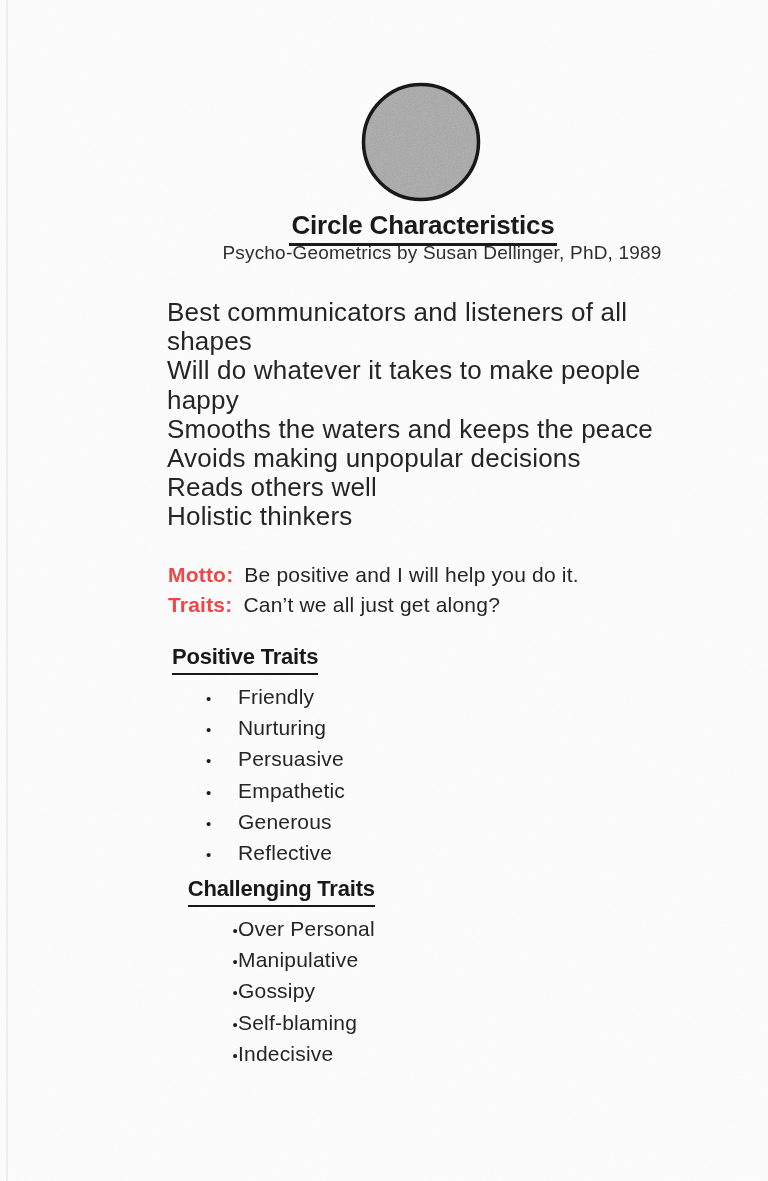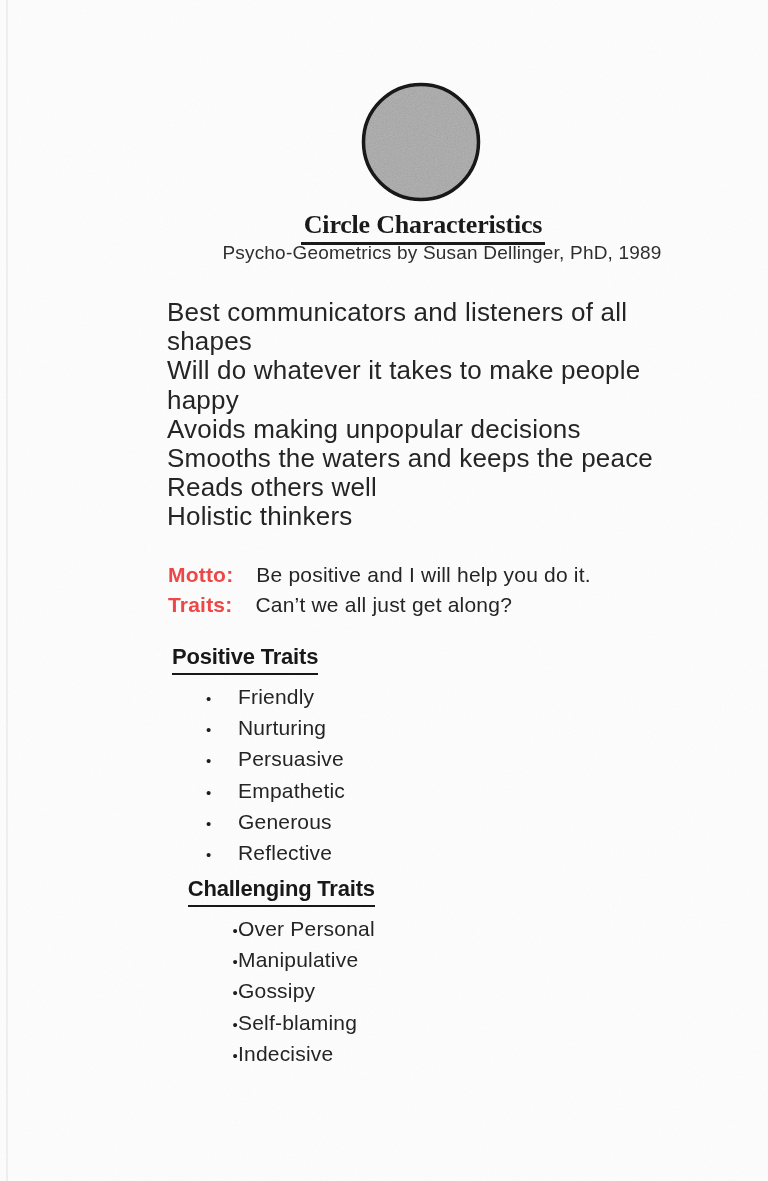--- a/index.html
+++ b/index.html
@@ -38,21 +38,20 @@
   .title {
     display: inline-block;
     position: relative;
     left: 39px;
     font-size: 26px;
     font-weight: 700;
     letter-spacing: -0.2px;
     color: #161616;
     border-bottom: 3px solid #161616;
     padding: 0 3px 2px 3px;
-    font-family: Liberation Serif, serif;
   }
   .subtitle-row {
     position: absolute;
     top: 242px; left: 0;
     width: 768px;
     text-align: center;
   }
   .subtitle {
     display: inline-block;
     position: relative;
@@ -70,21 +69,21 @@
     letter-spacing: 0.2px;
   }
   .motto-block {
     position: absolute;
     left: 168px; top: 560px;
     font-size: 21px;
     line-height: 29.5px;
     letter-spacing: 0.2px;
   }
   .mlabel { font-weight: 700; color: #ef4444; }
-  .mtext  { margin-left: 23px; }
+  .mtext  { margin-left: 11px; }
   .section {
     position: absolute;
     left: 172px;
     font-size: 21px;
     letter-spacing: 0.2px;
   }
   .section.pos  { top: 644px; }
   .section.chal { top: 876px; text-align: right; }
   .sec-heading {
     display: inline-block;
@@ -147,25 +146,25 @@
 
       <div class="char-line">
         <span>Best communicators and listeners of all shapes</span>
       </div>
 
       <div class="char-line">
         <span>Will do whatever it takes to make people happy</span>
       </div>
 
       <div class="char-line">
+        <span>Smooths the waters and keeps the peace</span>
+      </div>
+
+      <div class="char-line">
         <span>Avoids making unpopular decisions</span>
-      </div>
-
-      <div class="char-line">
-        <span>Smooths the waters and keeps the peace</span>
       </div>
 
 
       <div class="char-line">
         <span>Reads others well</span>
       </div>
 
       <div class="char-line">
         <span>Holistic thinkers</span>
       </div>

